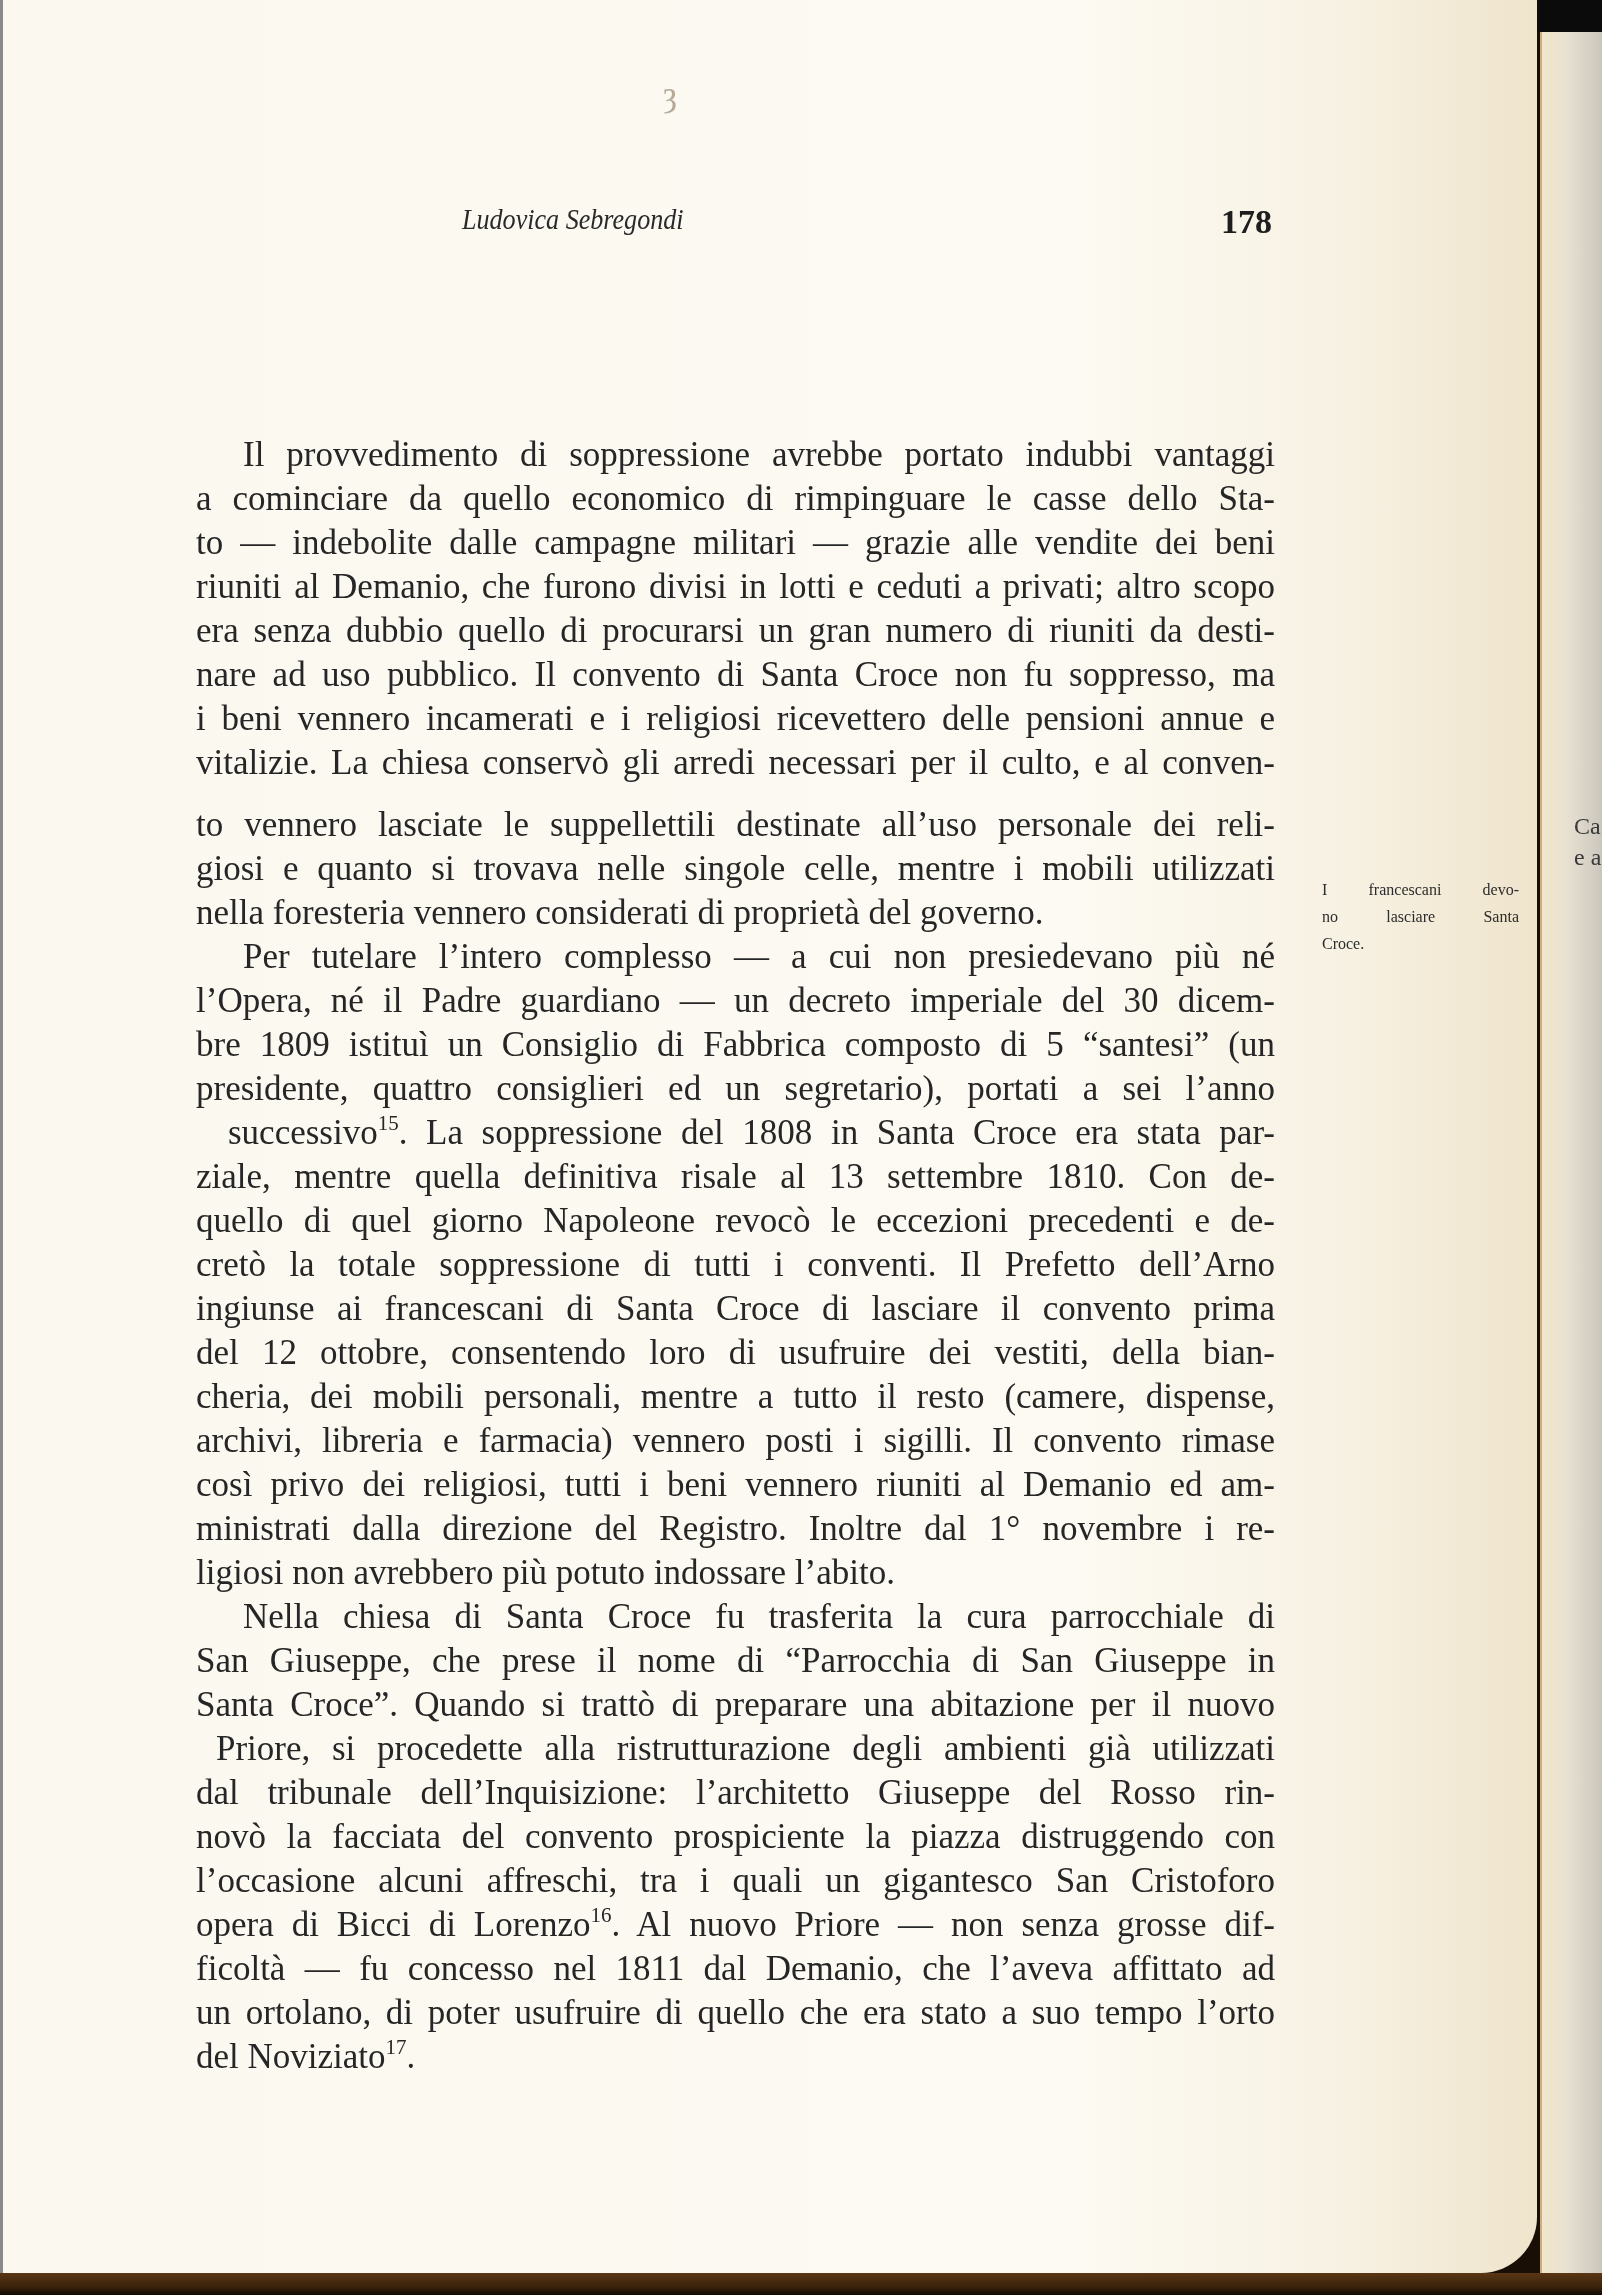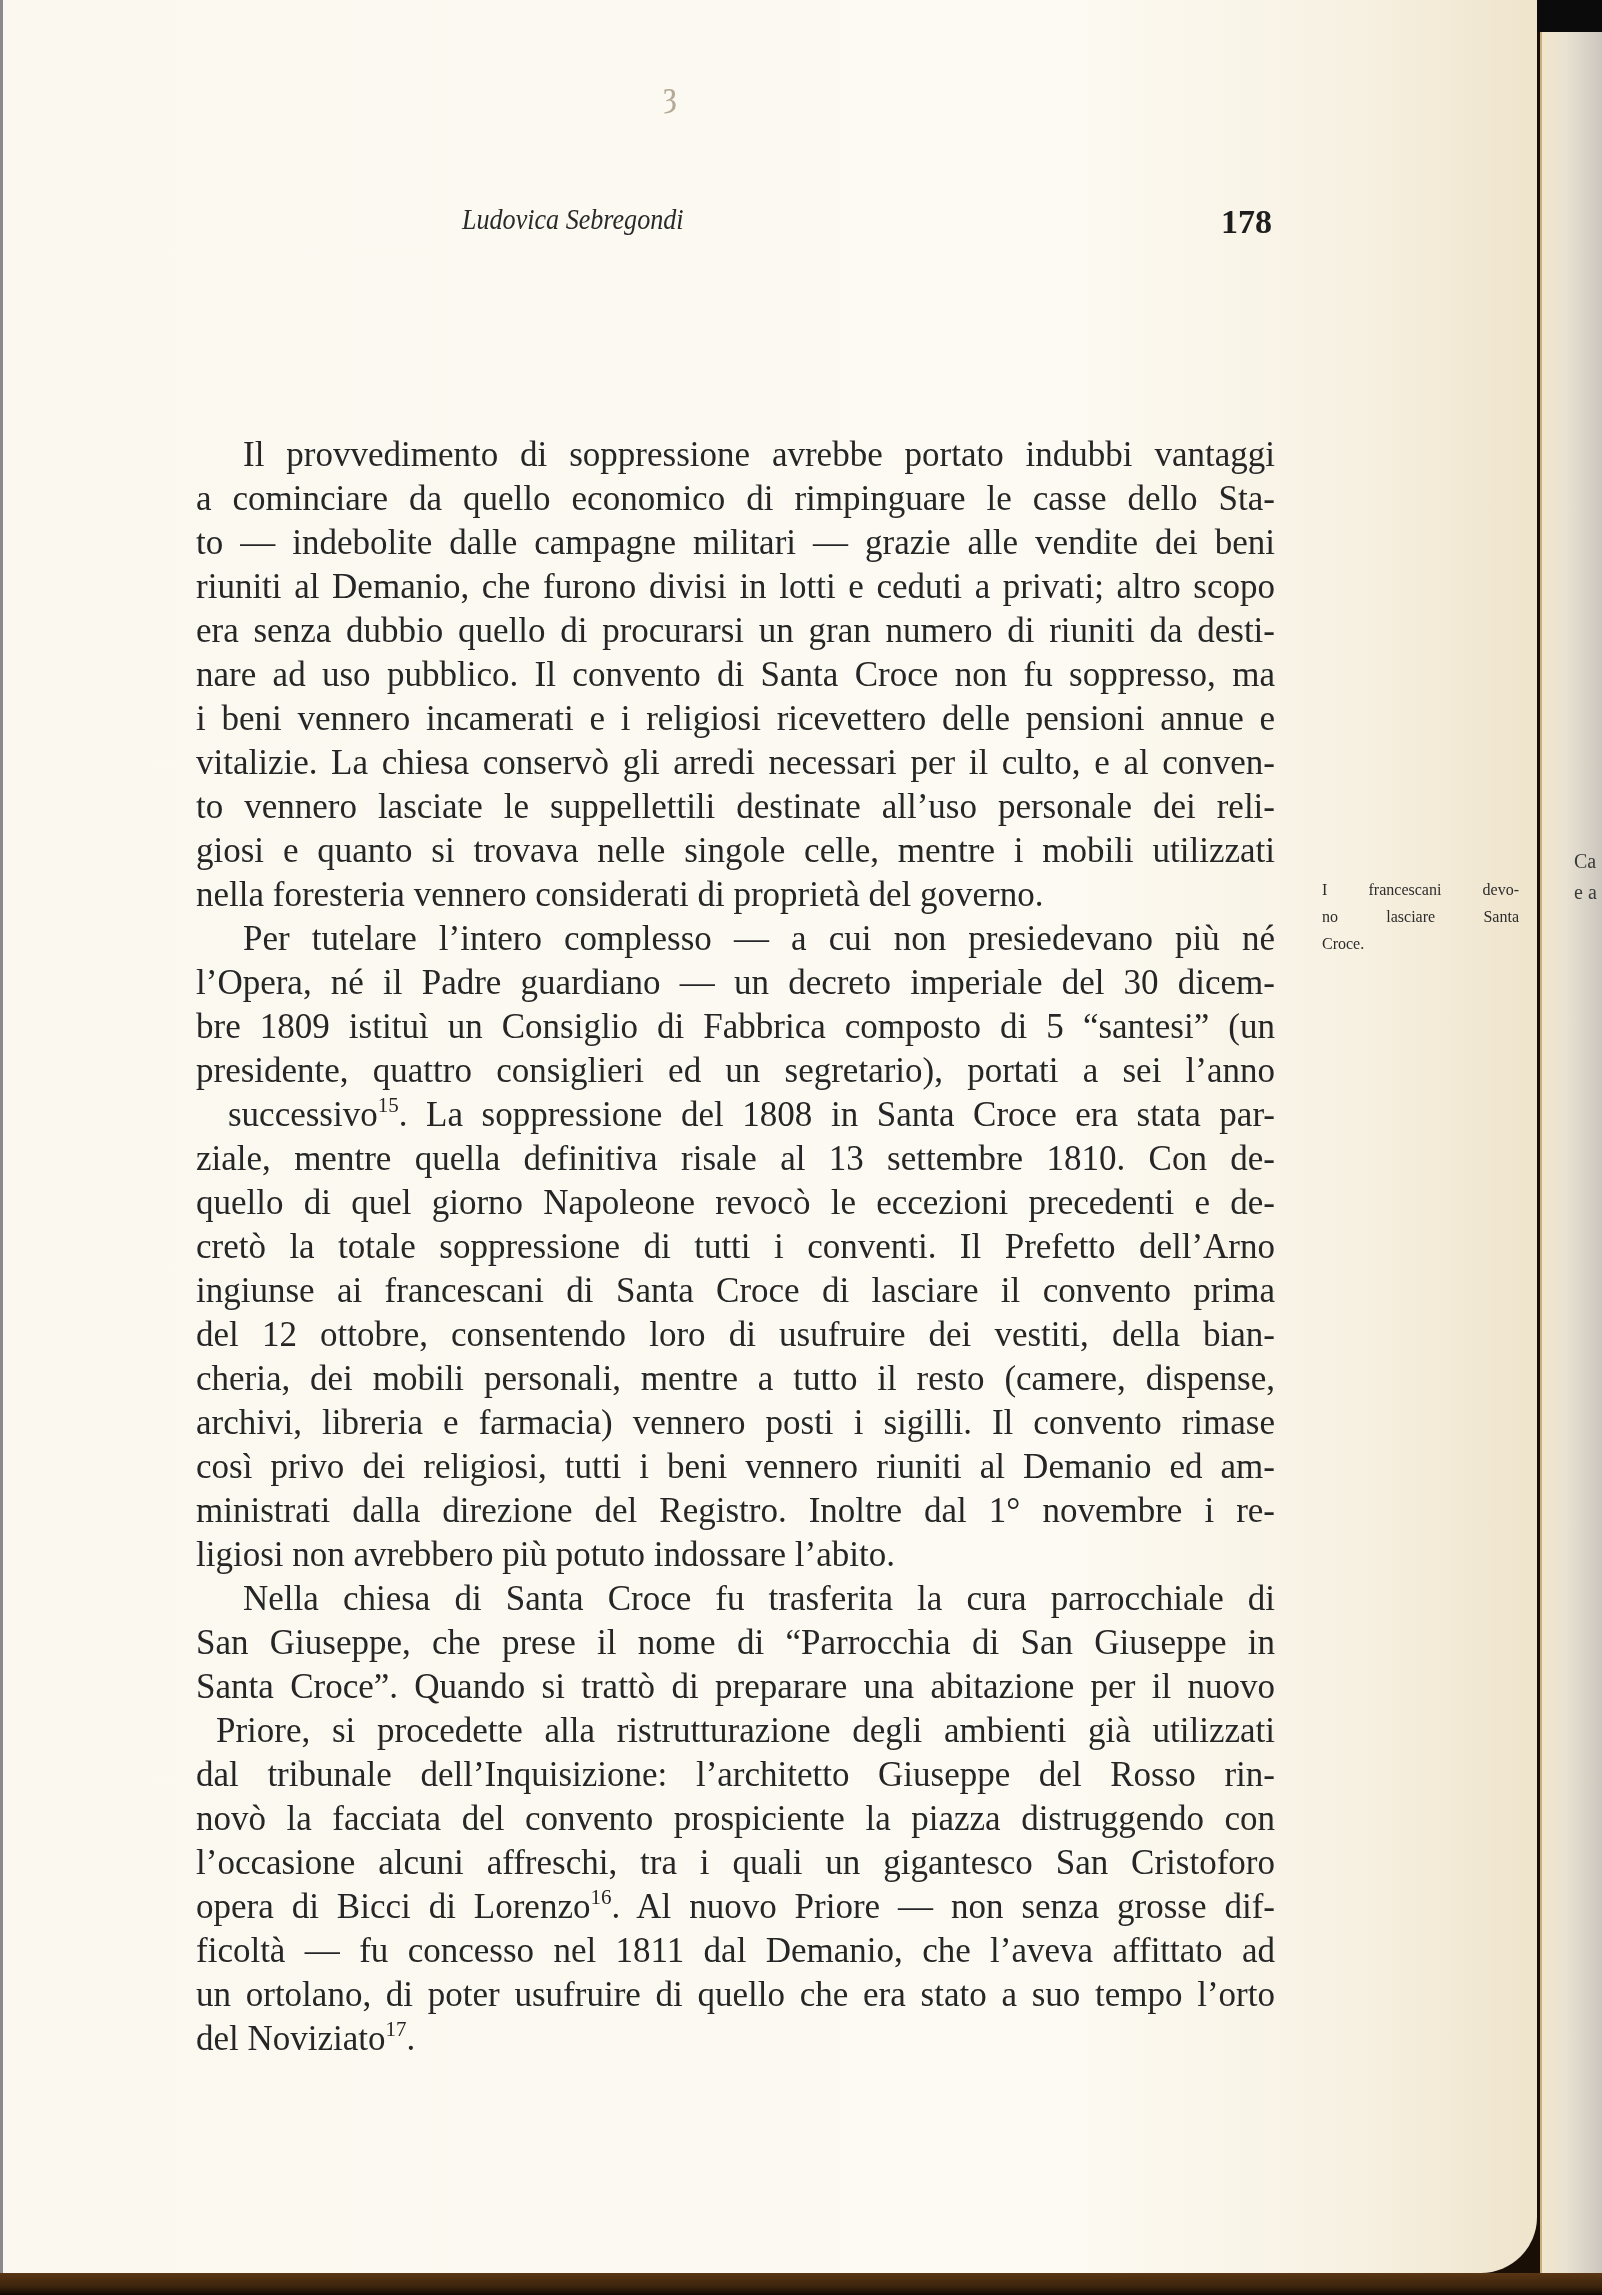--- a/index.html
+++ b/index.html
@@ -23,22 +23,22 @@
       position: absolute; left: 0; top: 2273px; width: 1603px; height: 22.6px;
       background: linear-gradient(180deg, #5a3614 0%, #3a230c 60%, #0a0603 100%);
     }
     .next-page {
       position: absolute; left: 1540px; top: 32px; width: 63px; height: 2247px;
       background: linear-gradient(90deg, #f2e6cc 0%, #e8e1d2 40%, #c9c4bb 100%);
       border-left: 2.4px solid #c8ae80;
       overflow: hidden;
     }
     .next-page-text {
-      position: absolute; left: 32px; top: 814px;
-      font-size: 20px; line-height: 31px; color: #3a3a3a; white-space: pre;
+      position: absolute; left: 32px; top: 779px;
+      font-size: 24px; line-height: 31px; color: #3a3a3a; white-space: pre;
     }
     .smudge {
       position: absolute; left: 660px; top: 77px; width: 24px; height: 48px;
       color: #b5aa98; font-size: 35px; line-height: 1;
     }
     .running-head {
       position: absolute; left: 459px; top: 203px;
       font-style: italic; font-size: 29px; color: #2a2a2a;
       transform: scaleX(0.9); transform-origin: left top;
     }
@@ -78,21 +78,21 @@
 
   <div class="body-text">
     <span class="line indent" style="text-align-last: justify; display: block; width: auto;">Il provvedimento di soppressione avrebbe portato indubbi vantaggi</span>
     <span class="line" style="text-align-last: justify; display: block; width: auto;">a cominciare da quello economico di rimpinguare le casse dello Sta-</span>
     <span class="line" style="text-align-last: justify; display: block; width: auto;">to — indebolite dalle campagne militari — grazie alle vendite dei beni</span>
     <span class="line" style="text-align-last: justify; display: block; width: auto;">riuniti al Demanio, che furono divisi in lotti e ceduti a privati; altro scopo</span>
     <span class="line" style="text-align-last: justify; display: block; width: auto;">era senza dubbio quello di procurarsi un gran numero di riuniti da desti-</span>
     <span class="line" style="text-align-last: justify; display: block; width: auto;">nare  ad uso pubblico. Il convento di Santa Croce non fu soppresso, ma</span>
     <span class="line" style="text-align-last: justify; display: block; width: auto;">i beni vennero incamerati e i religiosi ricevettero delle pensioni annue e</span>
     <span class="line" style="text-align-last: justify; display: block; width: auto;">vitalizie. La chiesa conservò gli arredi necessari per il culto, e al conven-</span>
-    <span class="line" style="text-align-last: justify; display: block; width: auto;">to vennero lasciate le suppellettili destinate all’uso personale dei reli-</span>
+    <span class="line" style="text-align-last: justify; display: block; width: auto; margin-top: 18px;">to vennero lasciate le suppellettili destinate all’uso personale dei reli-</span>
     <span class="line" style="text-align-last: justify; display: block; width: auto;">giosi e quanto si trovava nelle singole celle, mentre i mobili utilizzati</span>
     <span class="line last">nella foresteria vennero considerati di proprietà del governo.</span>
     <span class="line indent" style="text-align-last: justify; display: block; width: auto;">Per tutelare l’intero complesso — a cui non presiedevano più né</span>
     <span class="line" style="text-align-last: justify; display: block; width: auto;">l’Opera, né il Padre guardiano — un decreto imperiale del 30 dicem-</span>
     <span class="line" style="text-align-last: justify; display: block; width: auto;">bre 1809 istituì un Consiglio di Fabbrica  composto di 5 “santesi” (un</span>
     <span class="line" style="text-align-last: justify; display: block; width: auto;">presidente, quattro consiglieri ed un segretario), portati a sei l’anno</span>
     <span class="line" style="text-align-last: justify; display: block; width: auto; margin-left: 32px;"><span>successivo</span><sup>15</sup><span>. La soppressione del 1808 in Santa Croce era stata par-</span></span>
     <span class="line" style="text-align-last: justify; display: block; width: auto;">ziale, mentre quella definitiva risale al 13 settembre 1810. Con  de-</span>
     <span class="line" style="text-align-last: justify; display: block; width: auto;">quello di quel giorno Napoleone revocò le eccezioni precedenti e de-</span>
     <span class="line" style="text-align-last: justify; display: block; width: auto;">cretò la totale soppressione di tutti i conventi. Il Prefetto dell’Arno</span>

